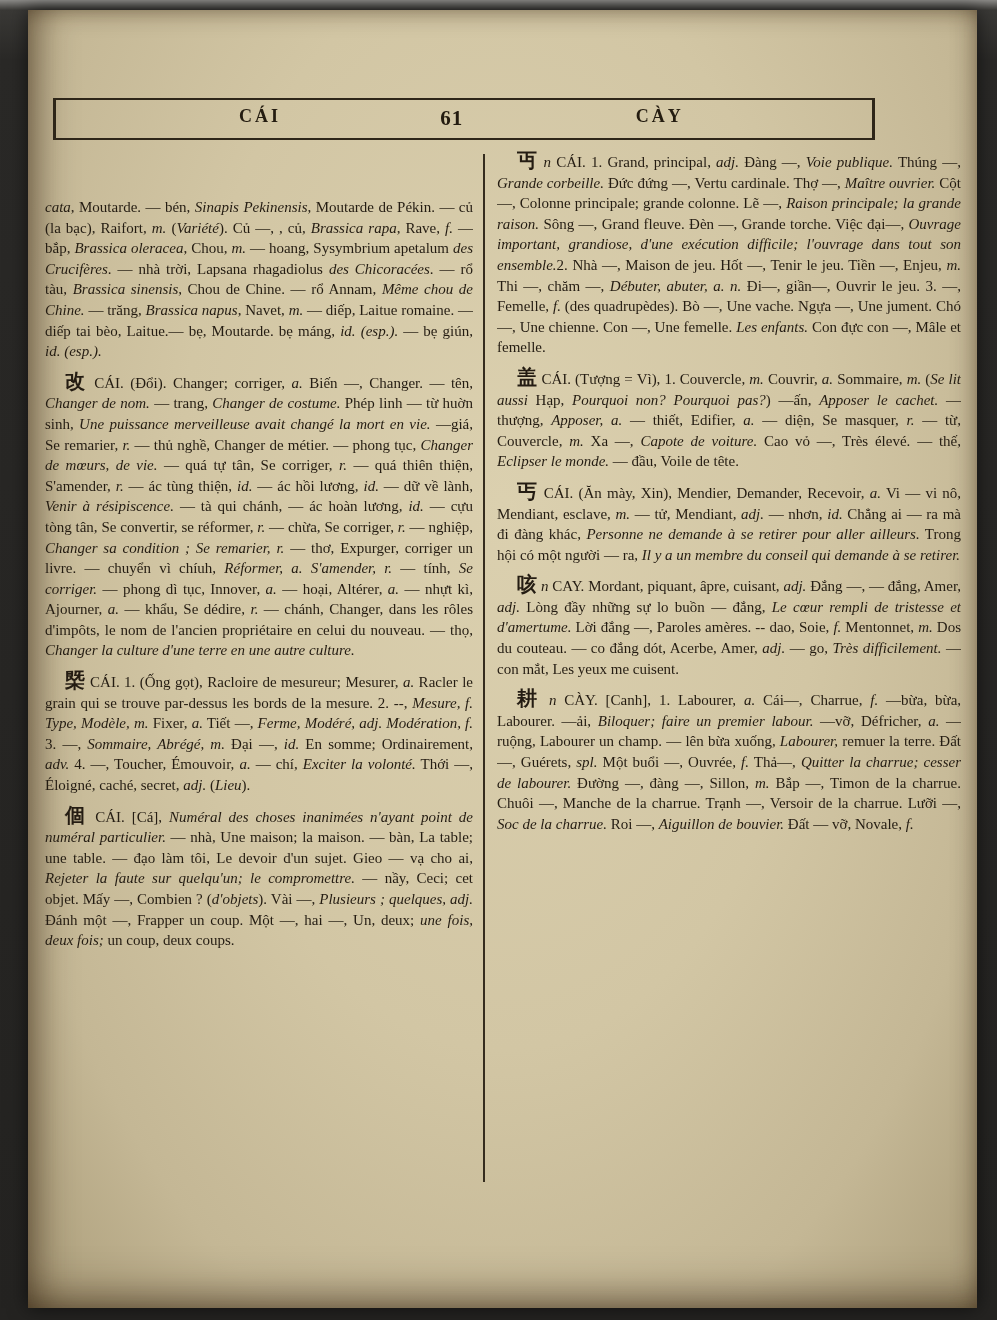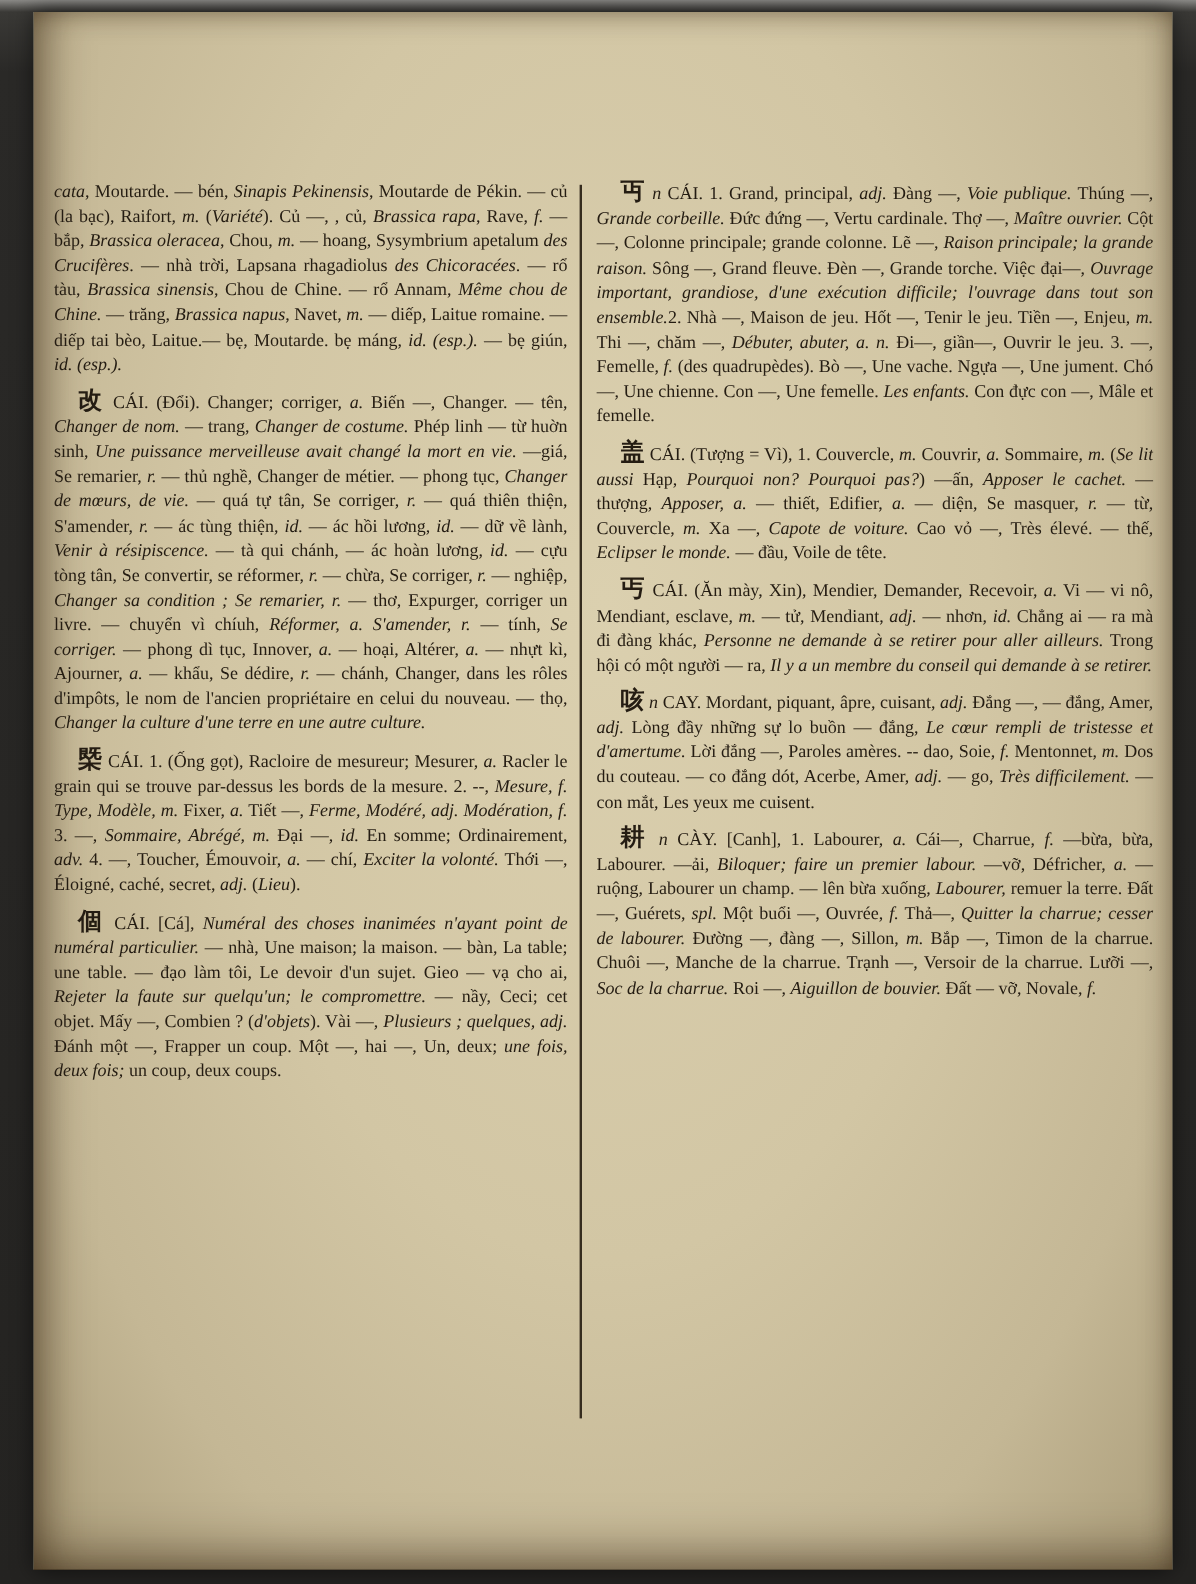--- a/index.html
+++ b/index.html
@@ -36,31 +36,36 @@
   }
   .col{
     font-family:"Liberation Serif","DejaVu Serif",serif;
     font-size:15px;line-height:20.6px;color:#241c12;
     text-align:justify;overflow:hidden;
   }
   .col-left{width:428px;}
   .col-right{flex:1;}
   .divider{width:2px;background:#352c1e;margin:4px 12px 40px 10px;}
   .para{margin:0 0 9px 0;text-indent:20px;}
-  .para.cont{text-indent:0;}
+  .para.cont{text-indent:0;margin-top:47px;}
   .it{font-style:italic;}
   .bd{font-weight:normal;}
   .glyph{font-size:20px;line-height:1;font-weight:bold;}
 </style>
 </head>
 <body>
 
 <div class="photo">
   <div class="page">
 
+    <div class="header-box">
+      <span class="header-word hw-left">CÁI</span>
+      <span class="header-word hw-num">61</span>
+      <span class="header-word hw-right">CÀY</span>
+    </div>
 
     <div class="columns">
       <div class="col col-left">
           <p class="para cont"><span class="it">cata</span><span>, Moutarde. — bén, </span><span class="it">Sinapis Pekinensis</span><span>, Moutarde de Pékin. — củ (la bạc), Raifort, </span><span class="it">m.</span><span> (</span><span class="it">Variété</span><span>). Củ —, , củ, </span><span class="it">Brassica rapa</span><span>, Rave, </span><span class="it">f.</span><span> — bắp, </span><span class="it">Brassica oleracea</span><span>, Chou, </span><span class="it">m.</span><span> — hoang, Sysymbrium apetalum </span><span class="it">des Crucifères</span><span>. — nhà trời, Lapsana rhagadiolus </span><span class="it">des Chicoracées</span><span>. — rổ tàu, </span><span class="it">Brassica sinensis</span><span>, Chou de Chine. — rổ Annam, </span><span class="it">Même chou de Chine.</span><span> — trăng, </span><span class="it">Brassica napus</span><span>, Navet, </span><span class="it">m.</span><span> — diếp, Laitue romaine. —diếp tai bèo, Laitue.— bẹ, Moutarde. bẹ máng, </span><span class="it">id. (esp.).</span><span> — bẹ giún, </span><span class="it">id. (esp.).</span></p>
           <p class="para"><span class="glyph">改</span><span> </span><span class="bd">CÁI.</span><span> (Đổi). Changer; corriger, </span><span class="it">a.</span><span> Biến —, Changer. — tên, </span><span class="it">Changer de nom.</span><span> — trang, </span><span class="it">Changer de costume.</span><span> Phép linh — từ huờn sinh, </span><span class="it">Une puissance merveilleuse avait changé la mort en vie.</span><span> —giá, Se remarier, </span><span class="it">r.</span><span> — thủ nghề, Changer de métier. — phong tục, </span><span class="it">Changer de mœurs, de vie.</span><span> — quá tự tân, Se corriger, </span><span class="it">r.</span><span> — quá thiên thiện, S'amender, </span><span class="it">r.</span><span> — ác tùng thiện, </span><span class="it">id.</span><span> — ác hồi lương, </span><span class="it">id.</span><span> — dữ về lành, </span><span class="it">Venir à résipiscence.</span><span> — tà qui chánh, — ác hoàn lương, </span><span class="it">id.</span><span> — cựu tòng tân, Se convertir, se réformer, </span><span class="it">r.</span><span> — chừa, Se corriger, </span><span class="it">r.</span><span> — nghiệp, </span><span class="it">Changer sa condition ;  Se remarier, r.</span><span> — thơ, Expurger, corriger un livre. — chuyển vì chíuh, </span><span class="it">Réformer, a. S'amender, r.</span><span> — tính, </span><span class="it">Se corriger.</span><span> — phong dì tục, Innover, </span><span class="it">a.</span><span> — hoại, Altérer, </span><span class="it">a.</span><span> — nhựt kì, Ajourner, </span><span class="it">a.</span><span> — khẩu, Se dédire, </span><span class="it">r.</span><span> — chánh, Changer, dans les rôles d'impôts, le nom de l'ancien propriétaire en celui du nouveau. — thọ, </span><span class="it">Changer la culture d'une terre en une autre culture.</span></p>
           <p class="para"><span class="glyph">槩</span><span> </span><span class="bd">CÁI.</span><span> </span><span class="bd">1.</span><span> (Ống gọt), Racloire de mesureur; Mesurer, </span><span class="it">a.</span><span> Racler le grain qui se trouve par-dessus les bords de la mesure. </span><span class="bd">2.</span><span> --, </span><span class="it">Mesure, f. Type, Modèle, m.</span><span> Fixer, </span><span class="it">a.</span><span> Tiết —, </span><span class="it">Ferme, Modéré, adj. Modération, f.</span><span> </span><span class="bd">3.</span><span> —, </span><span class="it">Sommaire, Abrégé, m.</span><span> Đại —, </span><span class="it">id.</span><span> En somme; Ordinairement, </span><span class="it">adv.</span><span> </span><span class="bd">4.</span><span> —, Toucher, Émouvoir, </span><span class="it">a.</span><span> — chí, </span><span class="it">Exciter la volonté.</span><span> Thới —, Éloigné, caché, secret, </span><span class="it">adj.</span><span> (</span><span class="it">Lieu</span><span>).</span></p>
           <p class="para"><span class="glyph">個</span><span> </span><span class="bd">CÁI.</span><span> [Cá], </span><span class="it">Numéral des choses inanimées n'ayant point de numéral particulier.</span><span> — nhà, Une maison; la maison. — bàn, La table; une table. — đạo làm tôi, Le devoir d'un sujet. Gieo — vạ cho ai, </span><span class="it">Rejeter la faute sur quelqu'un; le compromettre.</span><span> — nầy, Ceci; cet objet. Mấy —, Combien ? (</span><span class="it">d'objets</span><span>). Vài —, </span><span class="it">Plusieurs ; quelques, adj.</span><span> Đánh một —, Frapper un coup. Một —, hai —, Un, deux; </span><span class="it">une fois, deux fois;</span><span> un coup, deux coups.</span></p>
         </div>
       <div class="divider"></div>
       <div class="col col-right">

